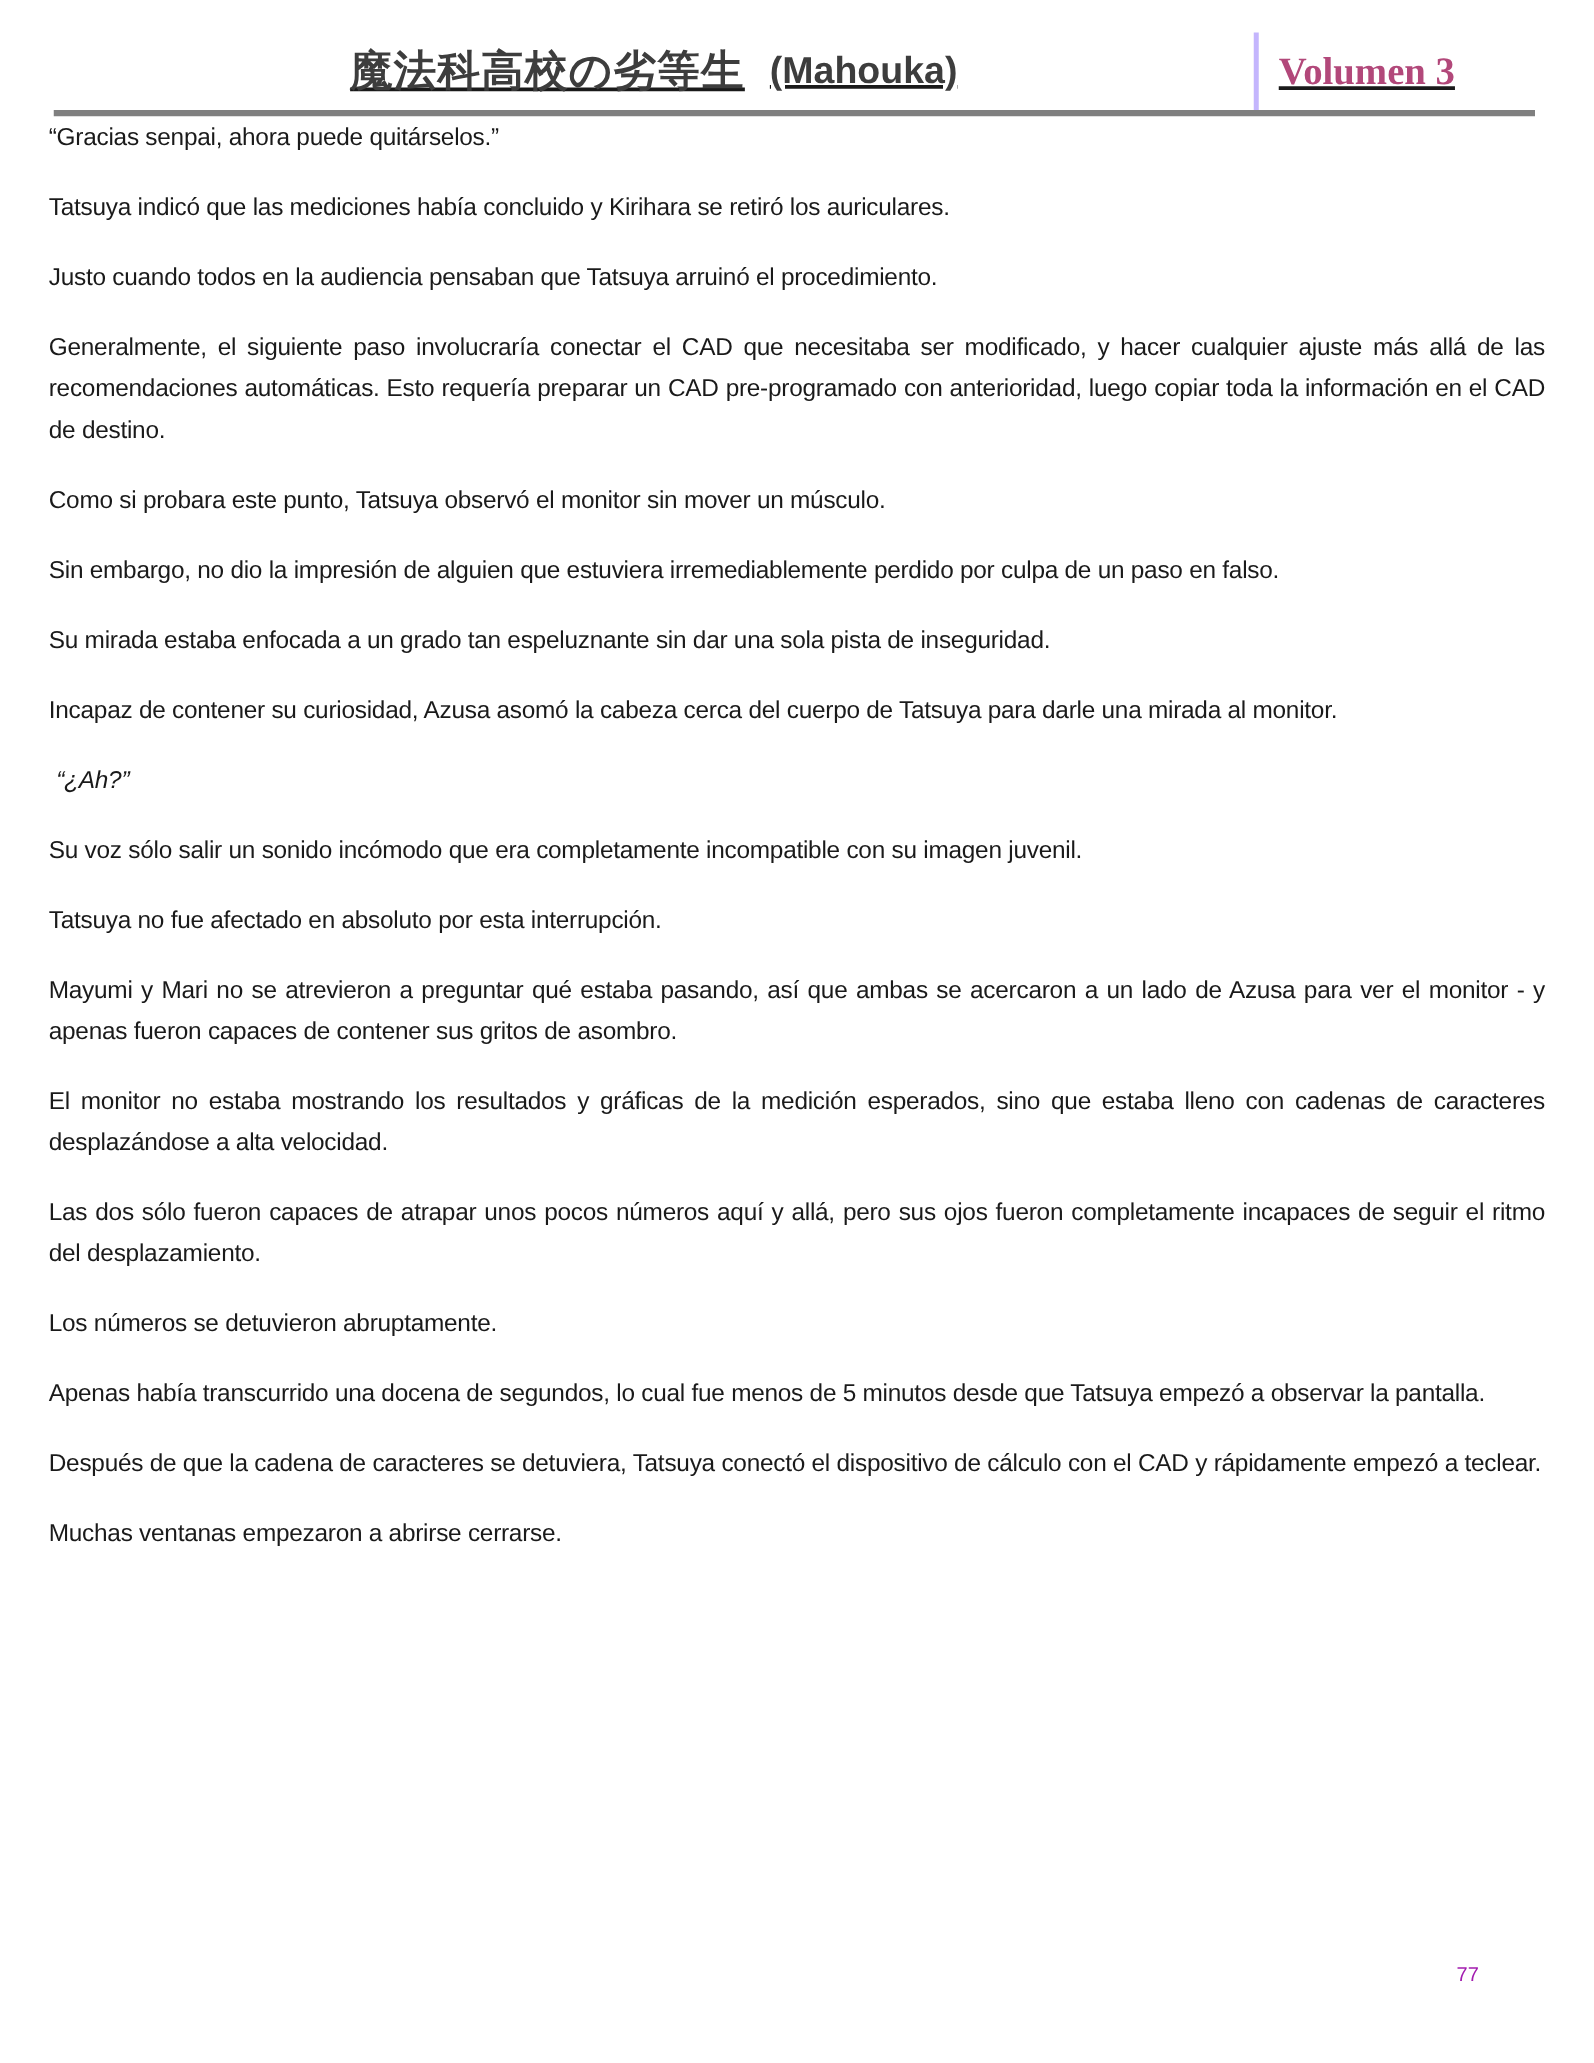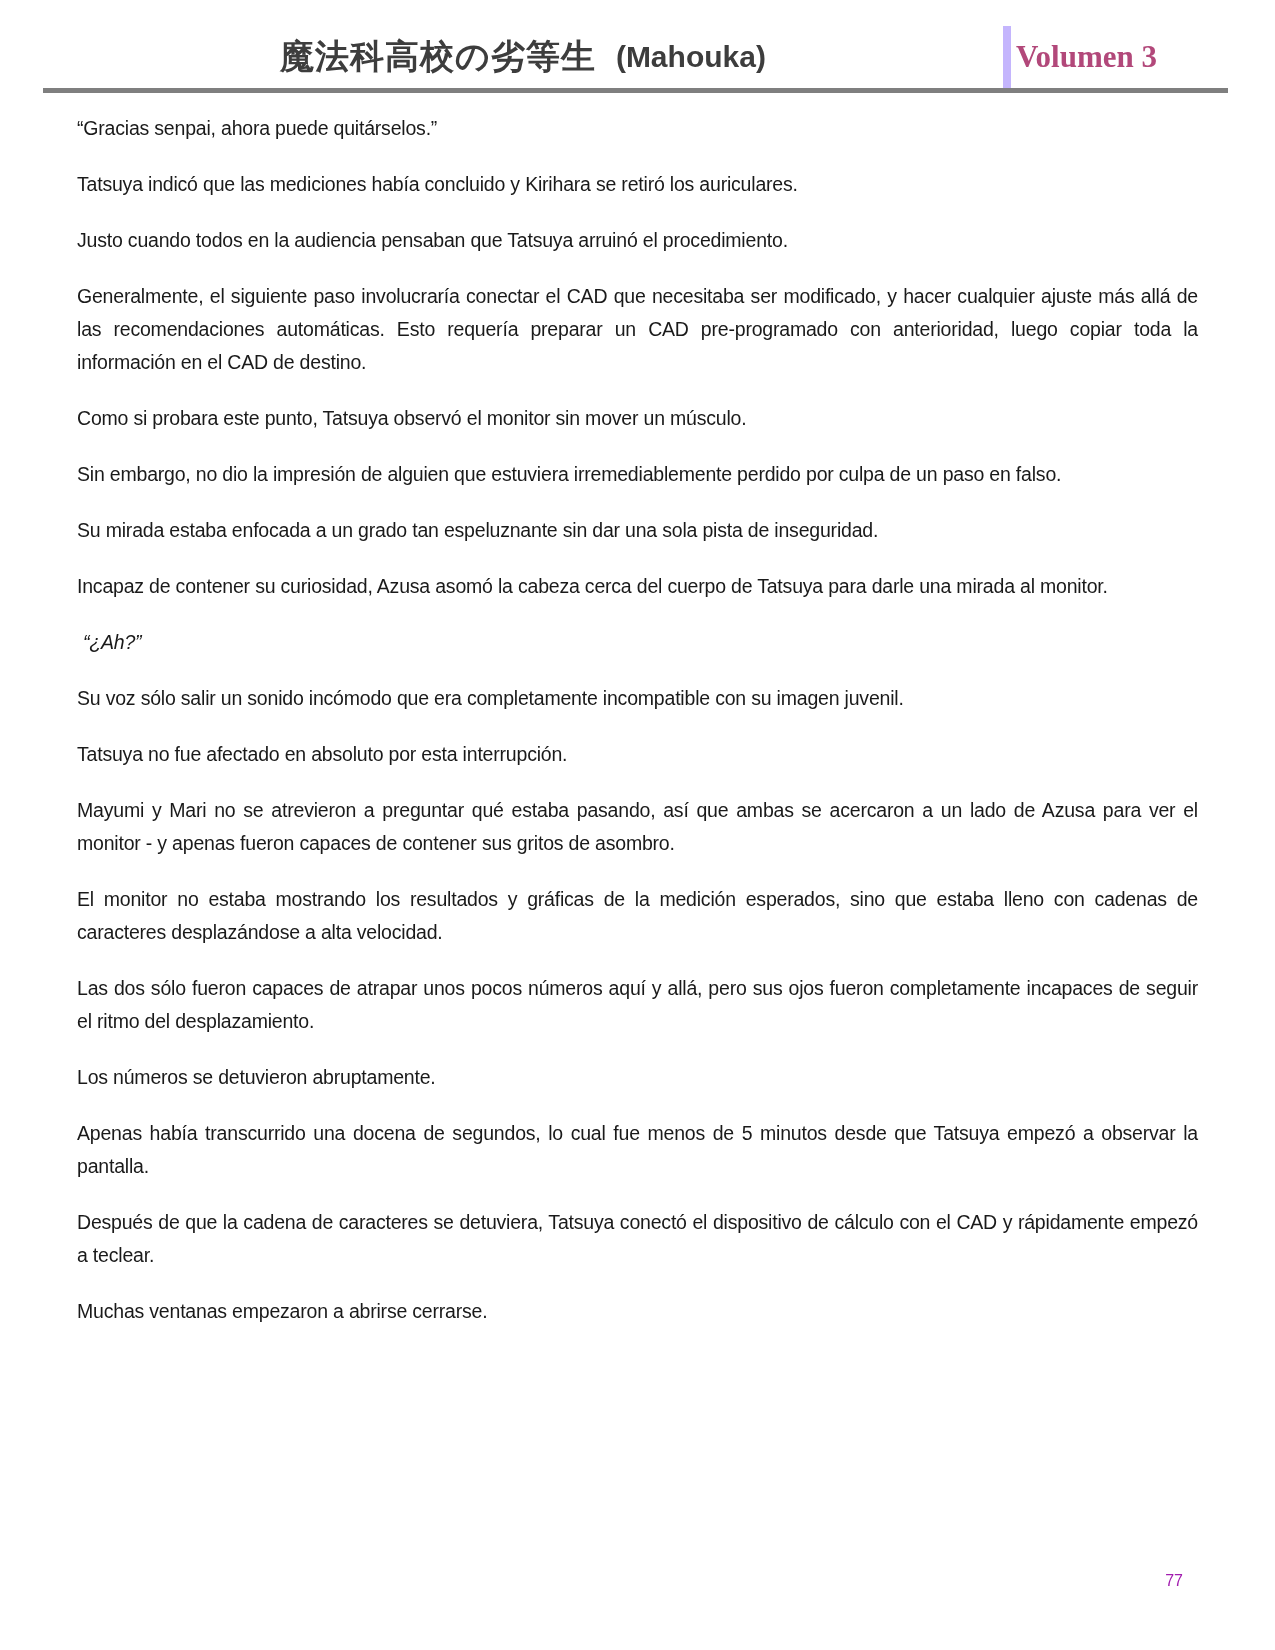--- a/index.html
+++ b/index.html
@@ -10,20 +10,21 @@
     height: 1650px;
     background: #ffffff;
     overflow: hidden;
     font-family: "Liberation Sans", sans-serif;
     color: #1a1a1a;
   }
   
   .header {
     margin: 26px 47px 0 43px;
     border-bottom: 5px solid #7f7f7f;
+    text-decoration: underline;
   }
   .header-row {
     display: flex;
     align-items: stretch;
     height: 62px;
   }
   .header-title-cell {
     flex: 1;
     display: flex;
     justify-content: center;
@@ -38,35 +39,35 @@
   }
   .title-latin {
     font-family: "Liberation Sans", sans-serif;
     font-weight: bold;
     font-size: 30px;
     color: #3d3d3d;
     margin-left: 20px;
   }
   .header-volume-cell {
     width: 225px;
-    border-left: 8px solid #c4b5fd;
+    border-left: 4px solid #c4b5fd;
     display: flex;
     align-items: center;
-    padding-left: 5px;
+    padding-left: 16px;
   }
   .volume {
     font-family: "Liberation Serif", "DejaVu Serif", serif;
     font-weight: bold;
     font-size: 31px;
     color: #b2487a;
   }
   
   .content {
-    margin: 0 77px;
-    padding-top: 19px;
+    margin: 0 39px;
+    padding-top: 1px;
   }
   .content p {
     font-size: 19.5px;
     line-height: 33px;
     letter-spacing: -0.2px;
     text-align: justify;
     margin-bottom: 23px;
     color: #1a1a1a;
   }
   .content p.indented {

